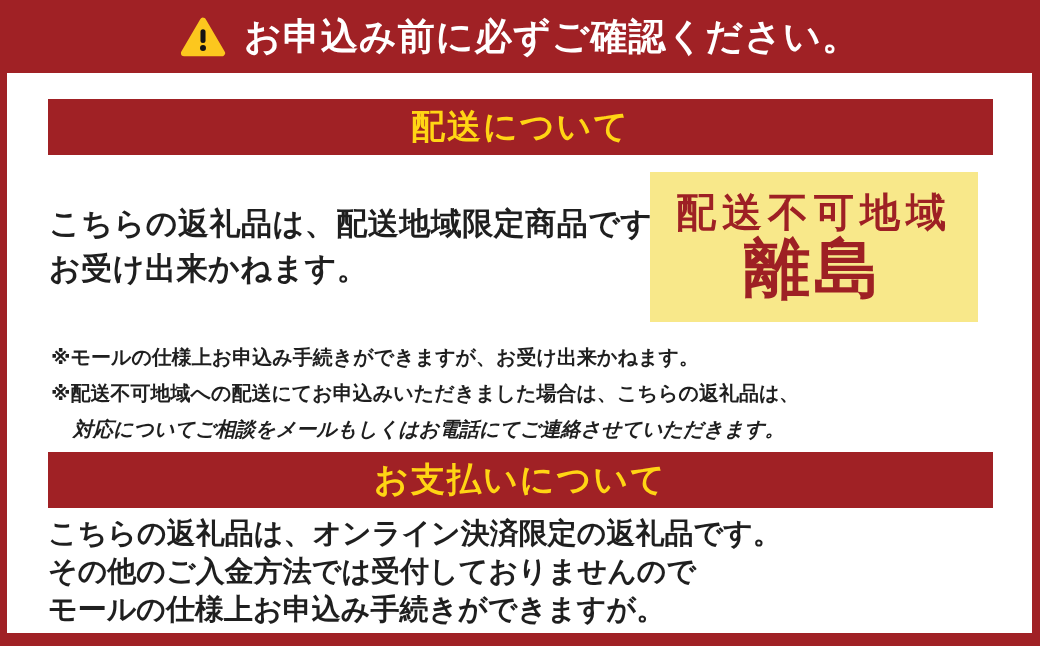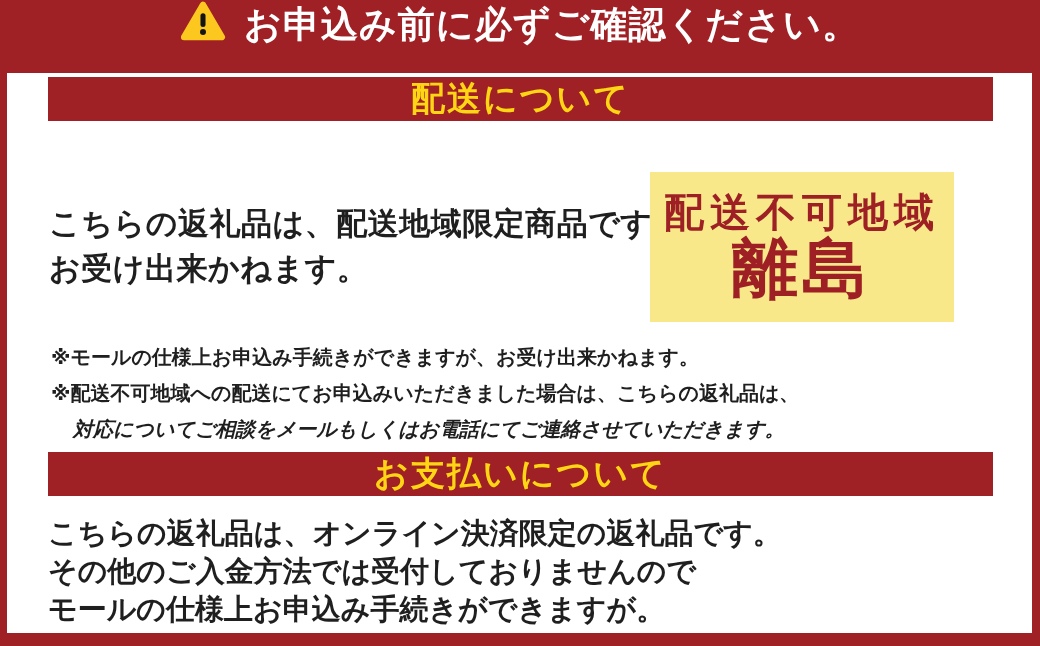--- a/index.html
+++ b/index.html
@@ -12,21 +12,21 @@
     font-weight: bold;
     overflow: hidden;
   }
 
   
   .top-banner {
     position: absolute;
     left: 0; top: 0;
     width: 100%; height: 73px;
     display: flex;
-    align-items: flex-start;
+    align-items: center;
     justify-content: center;
     gap: 18px;
   }
   .top-banner .banner-text {
     color: var(--banner-text, #ffffff);
     font-size: 37px;
     letter-spacing: 1px;
   }
   .warn-icon { width: 46px; height: 42px; display: block; }
 
@@ -46,39 +46,39 @@
     background: var(--dark-red, #a02125);
     display: flex;
     align-items: center;
     justify-content: center;
   }
   .section-bar .bar-label {
     color: var(--header-yellow, #ffd514);
     font-size: 34px;
     letter-spacing: 2px;
   }
-  .bar-shipping { top: 4px; height: 44px; }
-  .bar-payment  { top: 379px; height: 44px; }
+  .bar-shipping { top: 26px; height: 56px; }
+  .bar-payment  { top: 379px; height: 56px; }
 
   
   .shipping-text {
     position: absolute;
     left: 42px; top: 128px;
     color: var(--body-text, #1f1f1f);
     font-size: 31px;
     line-height: 45px;
     letter-spacing: 0.5px;
     white-space: nowrap;
   }
 
   
   .restricted-box {
     position: absolute;
     left: 643px; top: 99px;
-    width: 304px; height: 150px;
+    width: 328px; height: 150px;
     background: var(--box-bg, #f8e88a);
     display: flex;
     flex-direction: column;
     align-items: center;
     justify-content: center;
   }
   .restricted-title {
     color: var(--box-text, #9e2024);
     font-size: 40px;
     letter-spacing: 6px;

